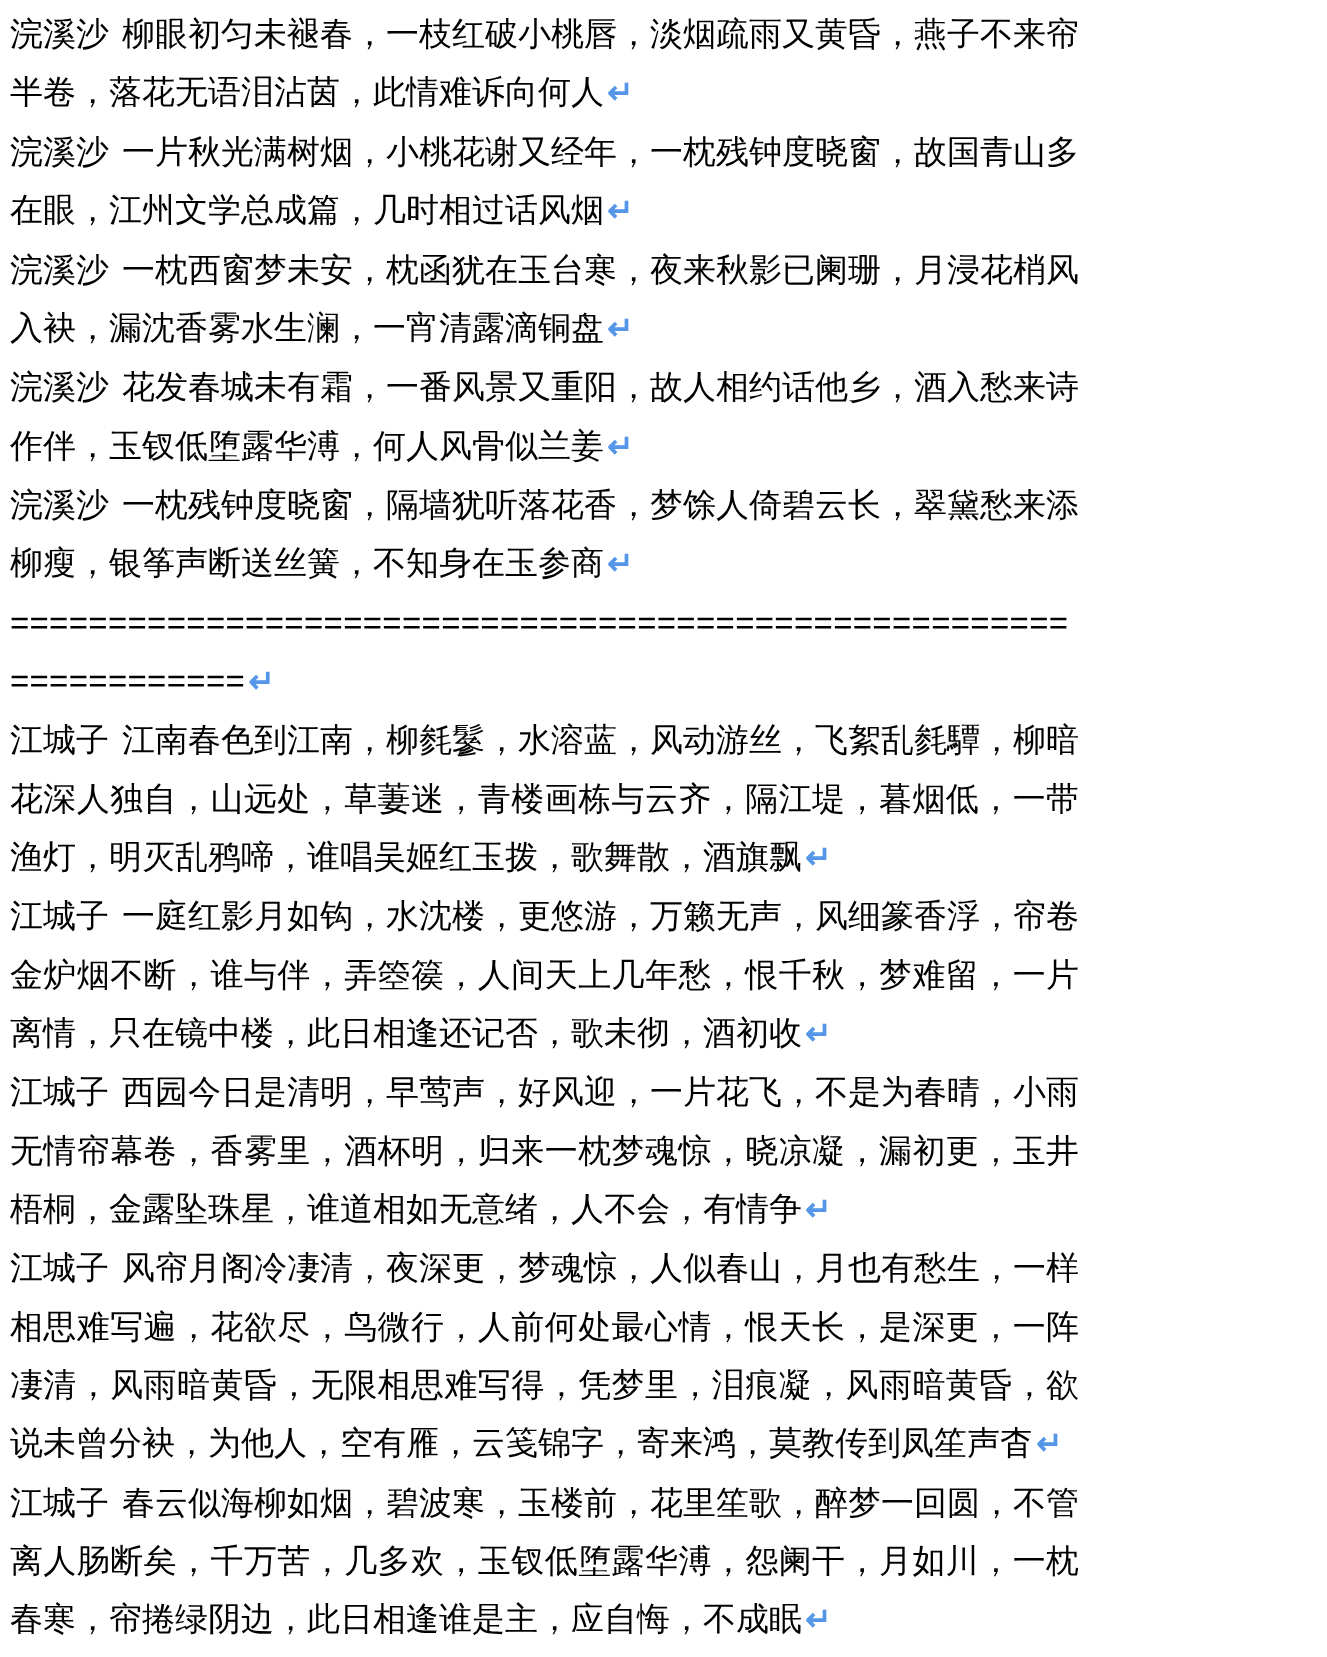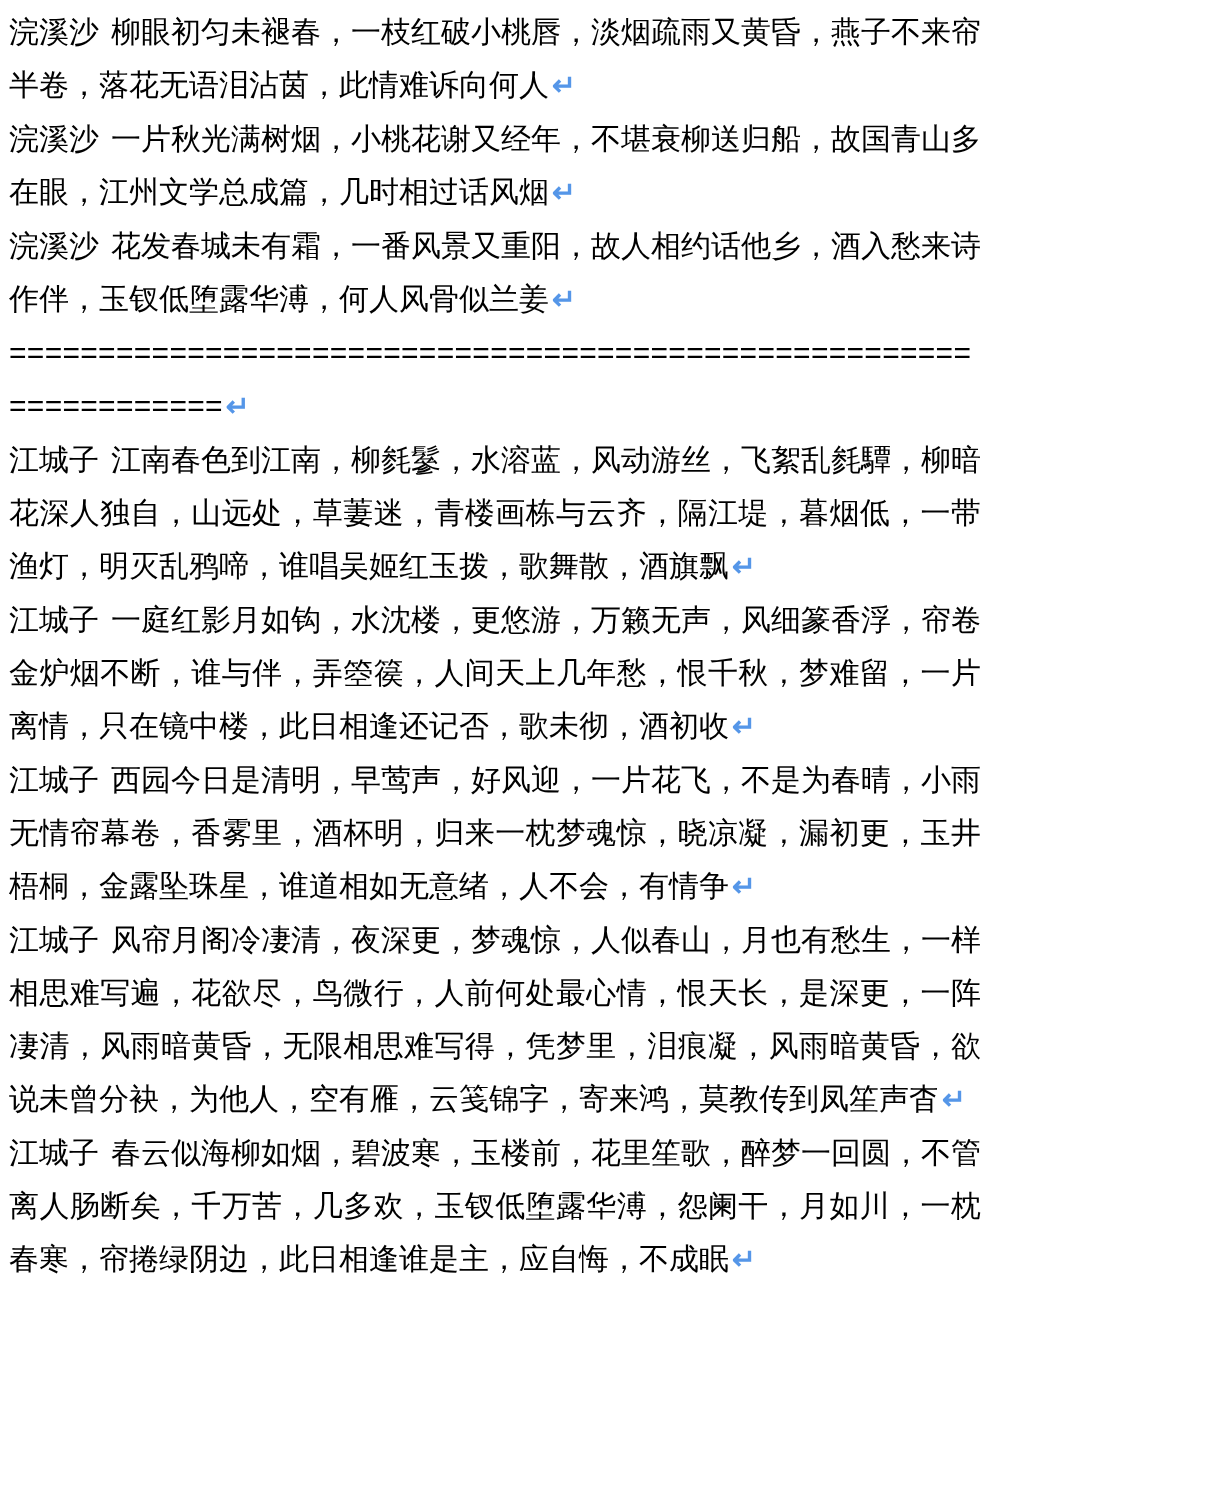--- a/index.html
+++ b/index.html
@@ -42,25 +42,27 @@
     letter-spacing: 0.3px;
   }
 </style>
 </head>
 <body>
 
 <main class="page">
   <div id="paragraphs">
   <p class="para"><span class="tune">浣溪沙</span><span class="body">柳眼初匀未褪春，一枝红破小桃唇，淡烟疏雨又黄昏，燕子不来帘半卷，落花无语泪沾茵，此情难诉向何人</span><span class="mark">↵</span></p>
 
-  <p class="para"><span class="tune">浣溪沙</span><span class="body">一片秋光满树烟，小桃花谢又经年，不堪衰柳送归船，故国青山多在眼，江州文学总成篇，几时相过话风烟</span><span class="mark">↵</span></p>
+  <p class="para"><span class="tune">浣溪沙</span><span class="body">一片秋光满树烟，小桃花谢又经年，一枕残钟度晓窗，故国青山多在眼，江州文学总成篇，几时相过话风烟</span><span class="mark">↵</span></p>
 
+  <p class="para"><span class="tune">浣溪沙</span><span class="body">一枕西窗梦未安，枕函犹在玉台寒，夜来秋影已阑珊，月浸花梢风入袂，漏沈香雾水生澜，一宵清露滴铜盘</span><span class="mark">↵</span></p>
 
   <p class="para"><span class="tune">浣溪沙</span><span class="body">花发春城未有霜，一番风景又重阳，故人相约话他乡，酒入愁来诗作伴，玉钗低堕露华溥，何人风骨似兰姜</span><span class="mark">↵</span></p>
 
+  <p class="para"><span class="tune">浣溪沙</span><span class="body">一枕残钟度晓窗，隔墙犹听落花香，梦馀人倚碧云长，翠黛愁来添柳瘦，银筝声断送丝簧，不知身在玉参商</span><span class="mark">↵</span></p>
 
   <p class="para sep"><span class="eq">==================================================================</span><span class="mark">↵</span></p>
 
   <p class="para"><span class="tune">江城子</span><span class="body">江南春色到江南，柳毵鬖，水溶蓝，风动游丝，飞絮乱毵驔，柳暗花深人独自，山远处，草萋迷，青楼画栋与云齐，隔江堤，暮烟低，一带渔灯，明灭乱鸦啼，谁唱吴姬红玉拨，歌舞散，酒旗飘</span><span class="mark">↵</span></p>
 
   <p class="para"><span class="tune">江城子</span><span class="body">一庭红影月如钩，水沈楼，更悠游，万籁无声，风细篆香浮，帘卷金炉烟不断，谁与伴，弄箜篌，人间天上几年愁，恨千秋，梦难留，一片离情，只在镜中楼，此日相逢还记否，歌未彻，酒初收</span><span class="mark">↵</span></p>
 
   <p class="para"><span class="tune">江城子</span><span class="body">西园今日是清明，早莺声，好风迎，一片花飞，不是为春晴，小雨无情帘幕卷，香雾里，酒杯明，归来一枕梦魂惊，晓凉凝，漏初更，玉井梧桐，金露坠珠星，谁道相如无意绪，人不会，有情争</span><span class="mark">↵</span></p>
 
   <p class="para"><span class="tune">江城子</span><span class="body">风帘月阁冷凄清，夜深更，梦魂惊，人似春山，月也有愁生，一样相思难写遍，花欲尽，鸟微行，人前何处最心情，恨天长，是深更，一阵凄清，风雨暗黄昏，无限相思难写得，凭梦里，泪痕凝，风雨暗黄昏，欲说未曾分袂，为他人，空有雁，云笺锦字，寄来鸿，莫教传到凤笙声杳</span><span class="mark">↵</span></p>

